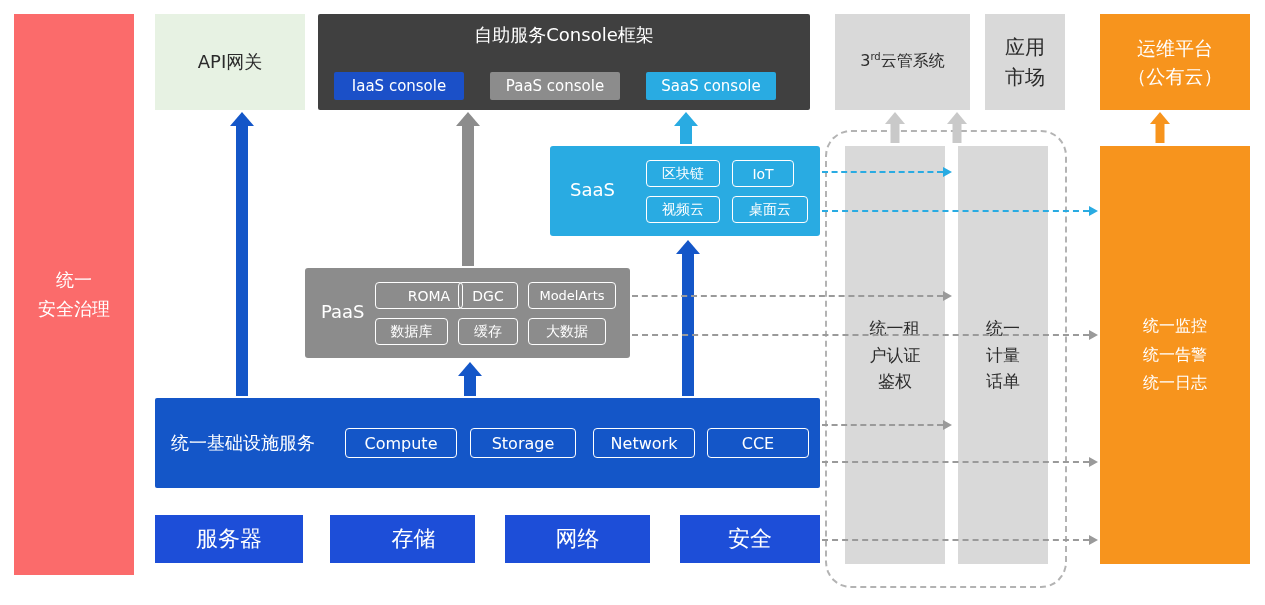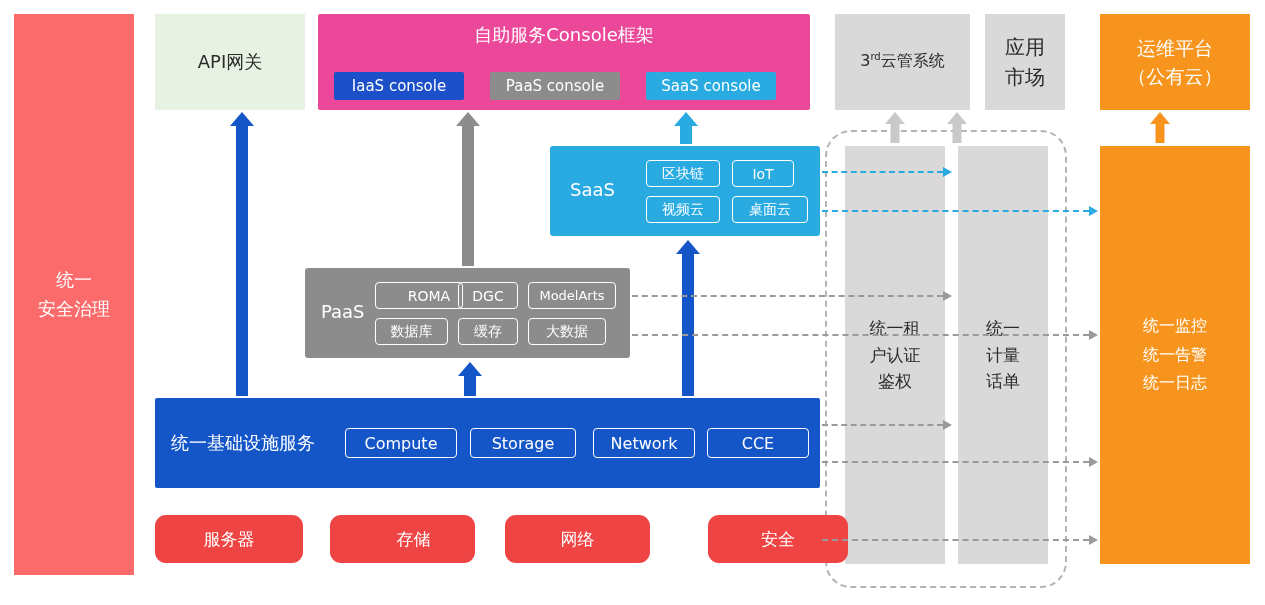--- a/index.html
+++ b/index.html
@@ -5,41 +5,41 @@
   * { margin:0; padding:0; box-sizing:border-box; }
   body { background:#fff; font-family:"DejaVu Sans","Liberation Sans",sans-serif; }
   #canvas { position:relative; width:1265px; height:605px; background:#ffffff; overflow:hidden; }
 
   .box { position:absolute; display:flex; align-items:center; justify-content:center; text-align:center; }
   .pre { white-space:pre-line; }
 
   
   .security  { left:14px; top:14px; width:120px; height:561px; background:#FB6B6B; color:#fff; font-size:18px; line-height:1.6; }
   .apigw     { left:155px; top:14px; width:150px; height:96px; background:#E7F2E3; color:#2b2b2b; font-size:18px; }
-  .console   { left:318px; top:14px; width:492px; height:96px; background:#ec4899; border-radius:2px; }
+  .console   { left:318px; top:14px; width:492px; height:96px; background:#404040; border-radius:2px; }
   .console-title { position:absolute; top:9px; left:0; width:100%; text-align:center; color:#fff; font-size:18px; }
   .console-btn { position:absolute; top:58px; width:130px; height:28px; display:flex; align-items:center; justify-content:center; color:#fff; font-size:15px; border-radius:2px; }
   .btn-iaas { left:16px;  background:#1B50C8; }
   .btn-paas { left:172px; background:#8C8C8C; }
   .btn-saas { left:328px; background:#29ABE2; }
 
   .thirdparty { left:835px; top:14px; width:135px; height:96px; background:#D9D9D9; color:#2b2b2b; font-size:16px; }
   .thirdparty sup { font-size:10px; }
   .appmarket  { left:985px; top:14px; width:80px; height:96px; background:#D9D9D9; color:#2b2b2b; font-size:20px; line-height:1.5; }
   .omplatform { left:1100px; top:14px; width:150px; height:96px; background:#F7941D; color:#fff; font-size:19px; line-height:1.5; }
 
   .saasbox { left:550px; top:146px; width:270px; height:90px; background:#29ABE2; border-radius:3px; }
   .paasbox { left:305px; top:268px; width:325px; height:90px; background:#8C8C8C; border-radius:3px; }
   .iaasbox { left:155px; top:398px; width:665px; height:90px; background:#1456C8; border-radius:2px; }
 
   .grouplabel { position:absolute; color:#fff; font-size:18px; }
   .chip { position:absolute; display:flex; align-items:center; justify-content:center;
           border:1.5px solid #fff; border-radius:4px; color:#fff; font-size:14px; }
 
-  .foundation { top:515px; height:48px; background:#ef4444; color:#fff; font-size:17px;border-radius:11px; }
+  .foundation { top:515px; height:48px; background:#1d4ed8; color:#fff; font-size:22px; }
 
   .dashedgroup { position:absolute; left:825px; top:130px; width:242px; height:458px;
                  border:2px dashed #b3b3b3; border-radius:26px; }
   .authbar  { left:845px; top:146px; width:100px; height:418px; background:#D9D9D9; color:#2b2b2b; font-size:17px; line-height:1.55; }
   .meterbar { left:958px; top:146px; width:90px;  height:418px; background:#D9D9D9; color:#2b2b2b; font-size:17px; line-height:1.55; }
   .monitor  { left:1100px; top:146px; width:150px; height:418px; background:#F7941D; color:#fff; font-size:16px; line-height:1.8; }
 
   
   .varrow { position:absolute; width:24px; }
   .varrow .head { position:absolute; left:50%; transform:translateX(-50%); top:0; width:0; height:0;
@@ -121,21 +121,21 @@
     <div class="grouplabel" style="left:16px; top:33px;">统一基础设施服务</div>
     <div class="chip" style="left:190px; top:30px; width:112px; height:30px; font-size:16px;">Compute</div>
     <div class="chip" style="left:315px; top:30px; width:106px; height:30px; font-size:16px;">Storage</div>
     <div class="chip" style="left:438px; top:30px; width:102px; height:30px; font-size:16px;">Network</div>
     <div class="chip" style="left:552px; top:30px; width:102px; height:30px; font-size:16px;">CCE</div>
   </div>
 
   <div class="box foundation" style="left:155px; width:148px;">服务器</div>
   <div class="box foundation" style="left:330px; width:145px;padding-left:22px;">存储</div>
   <div class="box foundation" style="left:505px; width:145px;">网络</div>
-  <div class="box foundation" style="left:708px; width:140px;">安全</div>
+  <div class="box foundation" style="left:680px; width:140px;">安全</div>
 
   <div class="varrow c-blue" style="left:230px; top:112px; height:284px;">
       <div class="head"></div>
       <div class="shaft"></div>
     </div>
   <div class="varrow c-gray" style="left:456px; top:112px; height:154px;">
       <div class="head"></div>
       <div class="shaft"></div>
     </div>
   <div class="varrow c-blue" style="left:458px; top:362px; height:34px;">

